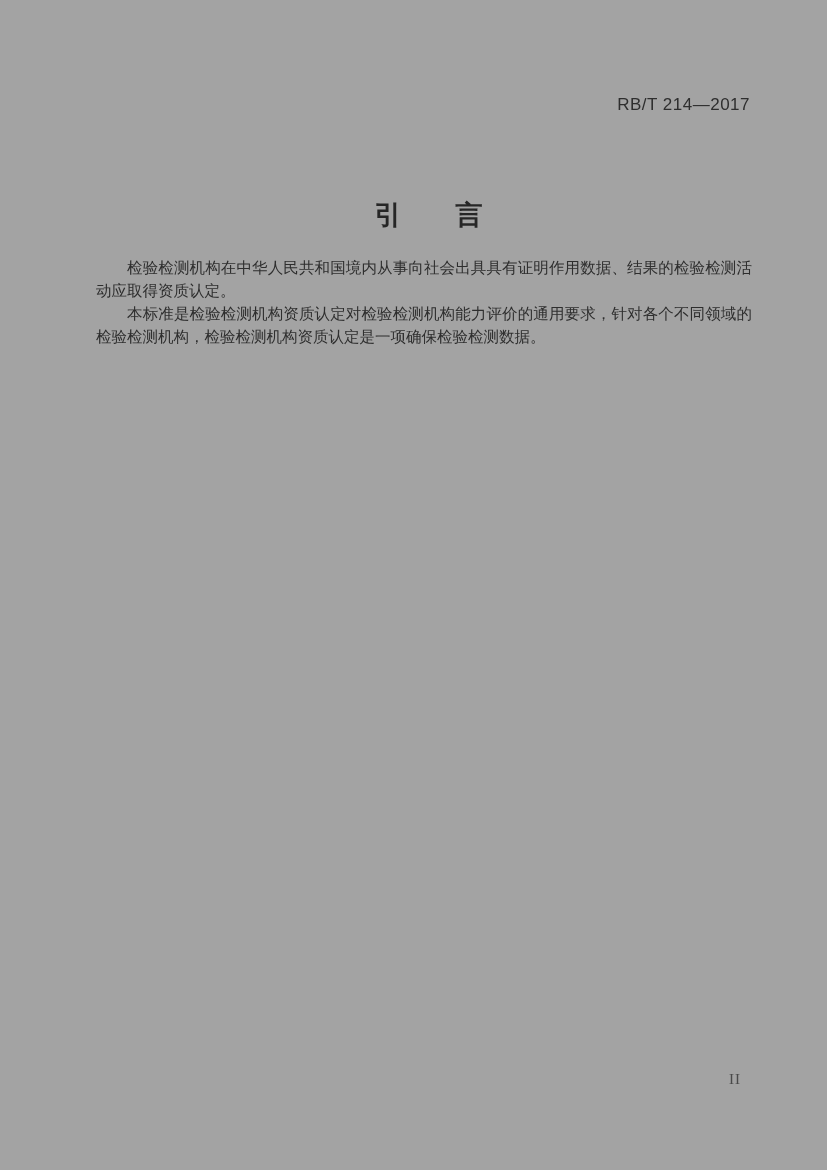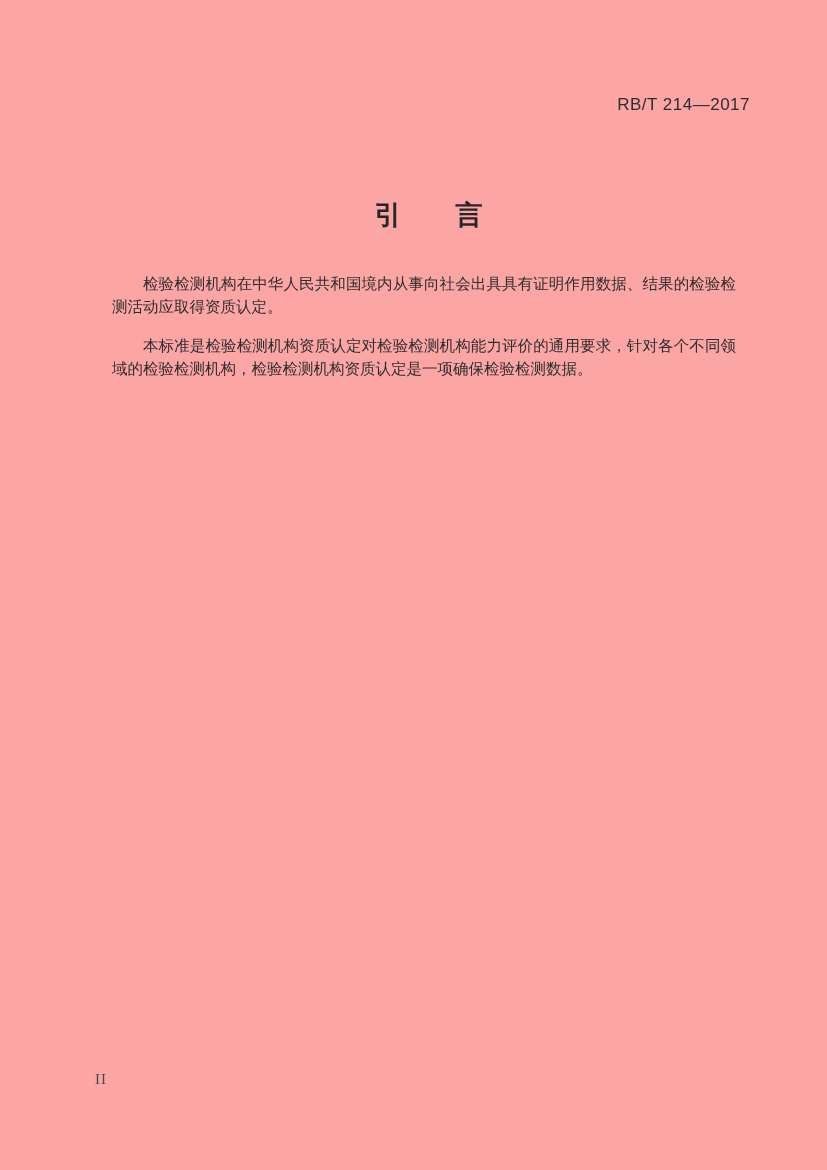--- a/index.html
+++ b/index.html
@@ -4,21 +4,21 @@
 <style>
   html, body {
     margin: 0;
     padding: 0;
     background: #ffffff;
   }
   .page {
     position: relative;
     width: 827px;
     height: 1170px;
-    background: #fca5a5;
+    background: #a3a3a3;
     overflow: hidden;
     color: #2e2e2e;
     font-family: "Liberation Serif", "DejaVu Serif", serif;
   }
   .page-header {
     position: absolute;
     top: 95px;
     left: 95px;
     width: 655px;
     text-align: right;
@@ -47,30 +47,30 @@
     position: absolute;
     top: 256px;
     left: 96px;
     width: 656px;
     font-size: 15.5px;
     line-height: 23px;
     text-align: justify;
     color: #2e2e2e;
   }
   .doc-body p {
-    margin: 16px;
+    margin: 0;
     padding: 0;
     text-indent: 2em;
   }
   .page-footer {
     position: absolute;
     top: 1070px;
     left: 95px;
     width: 652px;
-    text-align: left;
+    text-align: right;
   }
   .page-number {
     font-family: "Liberation Serif", "DejaVu Serif", serif;
     font-size: 15px;
     color: #4a4a4a;
     letter-spacing: 1px;
     padding-right: 6px;
   }
 </style>
 </head>

